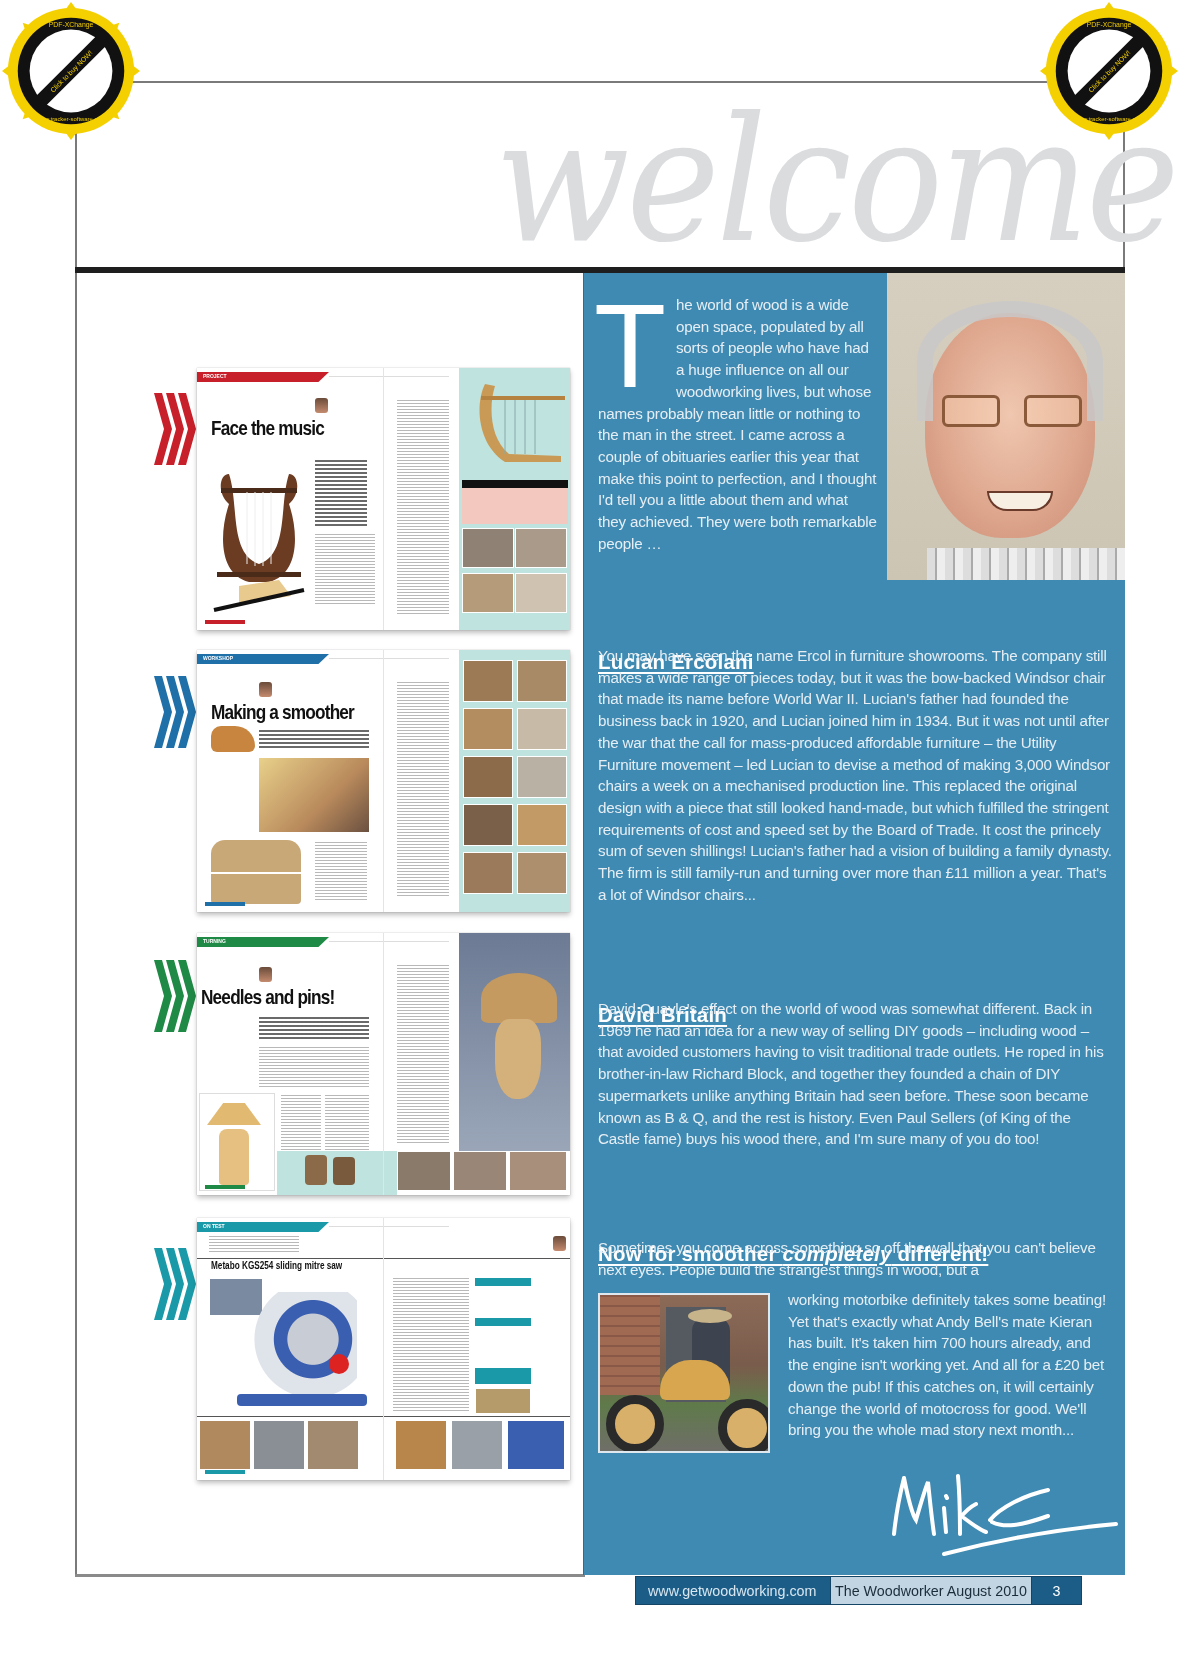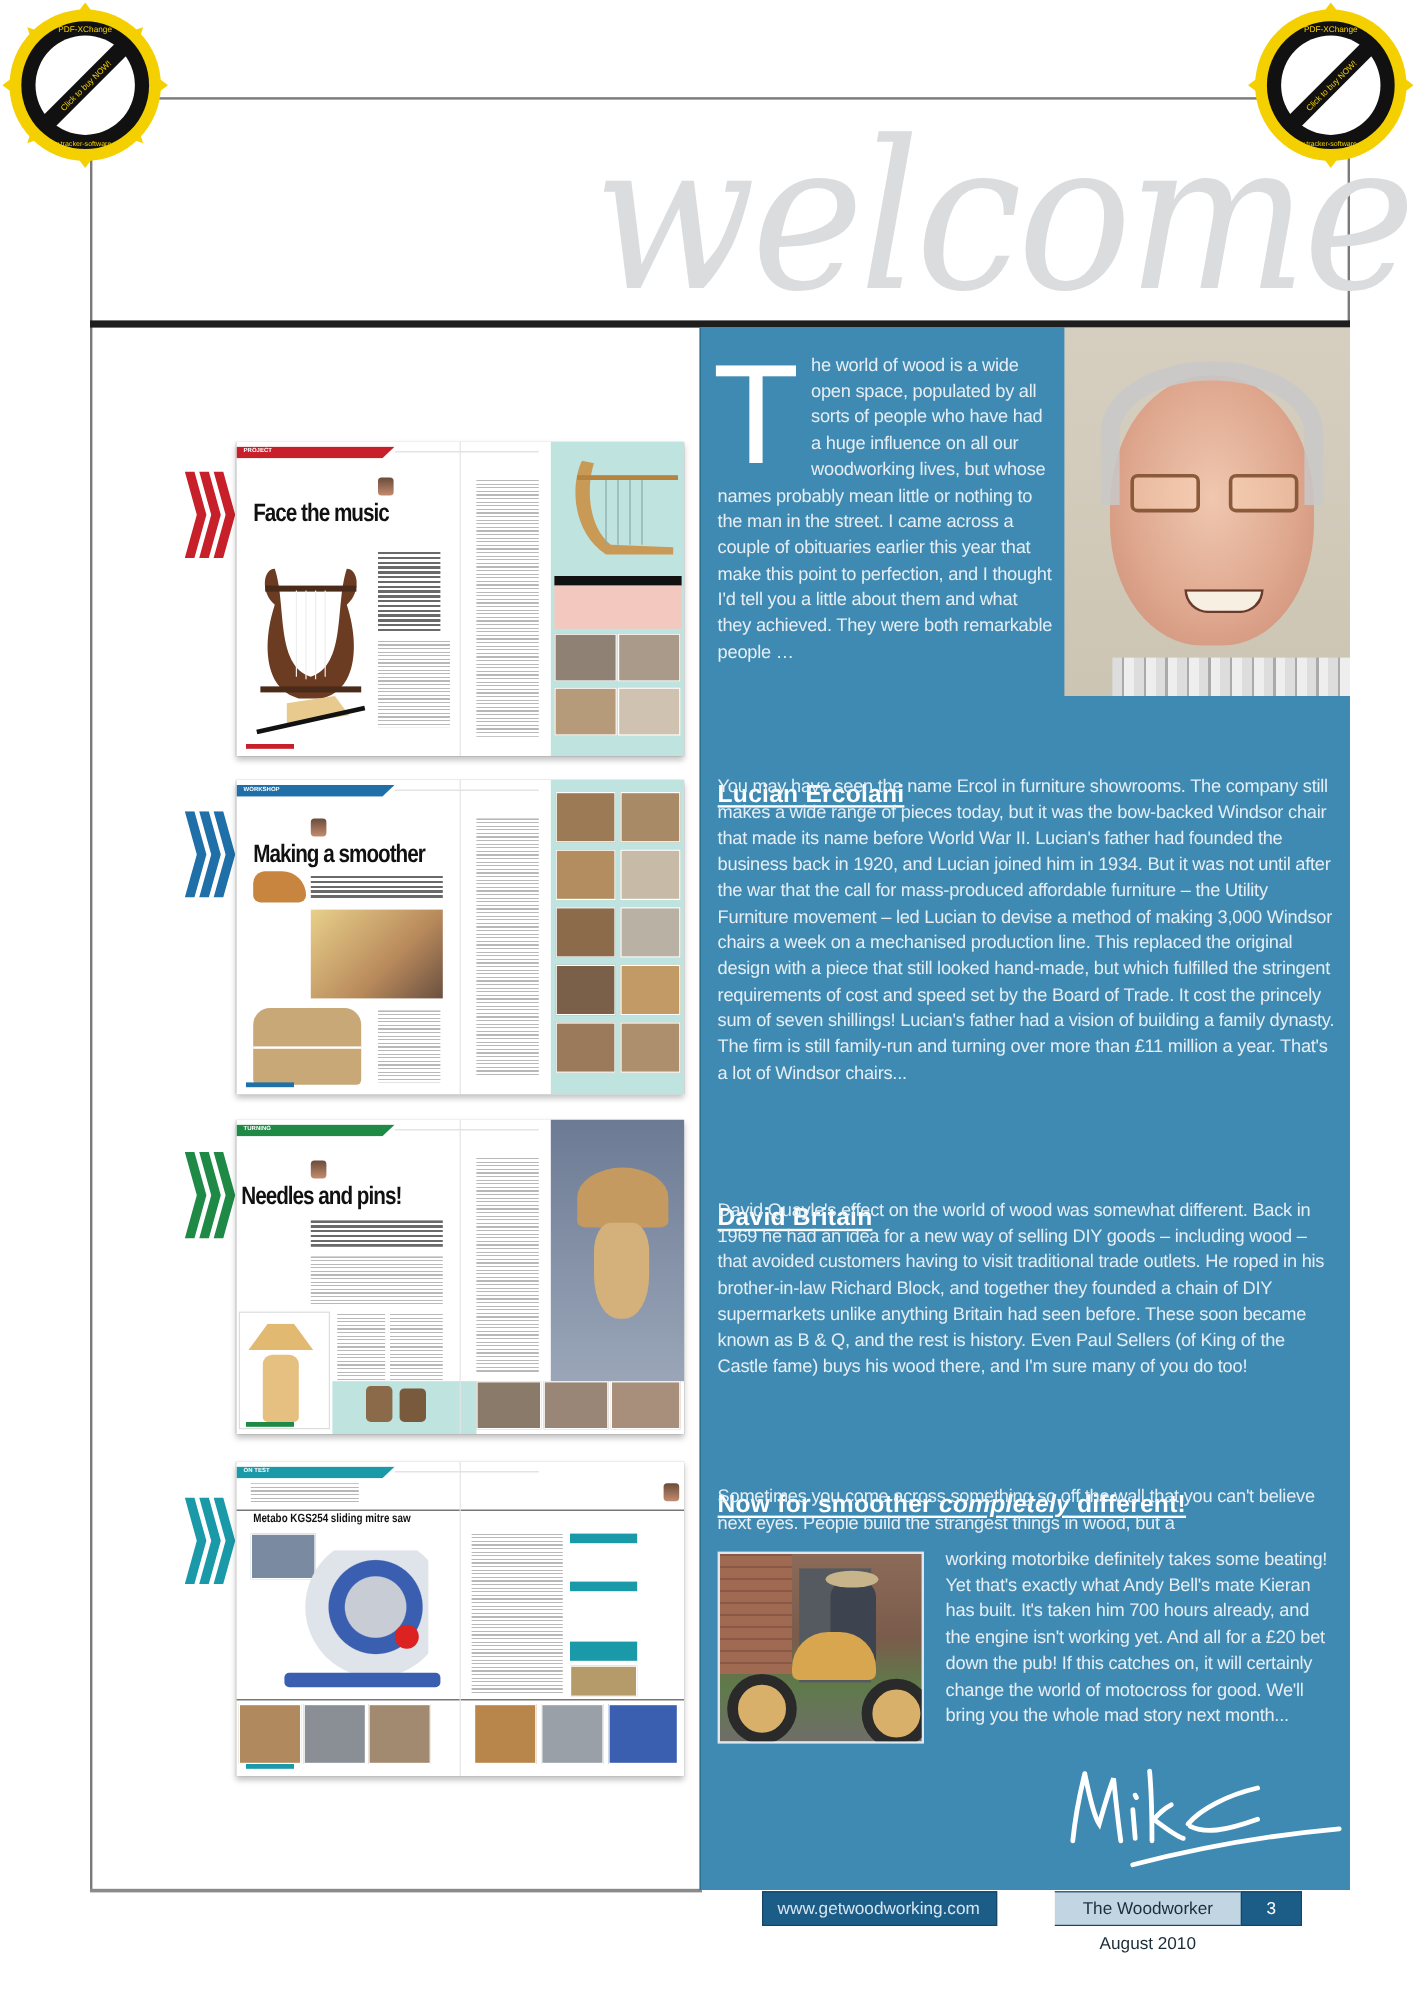--- a/index.html
+++ b/index.html
@@ -74,21 +74,21 @@
   .bike-photo .rider { position: absolute; left: 92px; top: 22px; width: 38px; height: 70px; background: #3e4350; border-radius: 14px 14px 4px 4px; }
   .bike-photo .hat { position: absolute; left: 88px; top: 14px; width: 44px; height: 14px; background: #c8b48a; border-radius: 50%; }
 
   .bike-text { position: absolute; left: 788px; top: 1289px; width: 326px; }
 
   .signature { position: absolute; left: 880px; top: 1468px; width: 240px; height: 90px; }
 
   
   .footer { position: absolute; left: 635px; top: 1576px; height: 29px; display: flex; font-size: 14.3px; }
   .footer .url { width: 196px; background: #1c5d88; color: #d8e6f0; padding-left: 12px; line-height: 29px; border: 1px solid #154566; }
-  .footer .issue { width: 155px; background: #c2d5e3; color: #1c2d3a; text-align: center; line-height: 29px; border-top: 1px solid #154566; border-bottom: 1px solid #154566; margin-left: 48px; }
+  .footer .issue { width: 200px; background: #c2d5e3; color: #1c2d3a; text-align: center; line-height: 29px; border-top: 1px solid #154566; border-bottom: 1px solid #154566; }
   .footer .page { width: 51px; background: #1c5d88; color: #ffffff; text-align: center; line-height: 29px; border: 1px solid #154566; }
 
   
   .chevrons { position: absolute; width: 42px; height: 72px; }
   .chevrons svg { width: 100%; height: 100%; }
 
   .spread {
     position: absolute; left: 197px; width: 373px; height: 262px; background: #ffffff;
     box-shadow: 0 3px 5px rgba(0,0,0,.25), 0 0 1px rgba(0,0,0,.3); overflow: hidden;
   }

